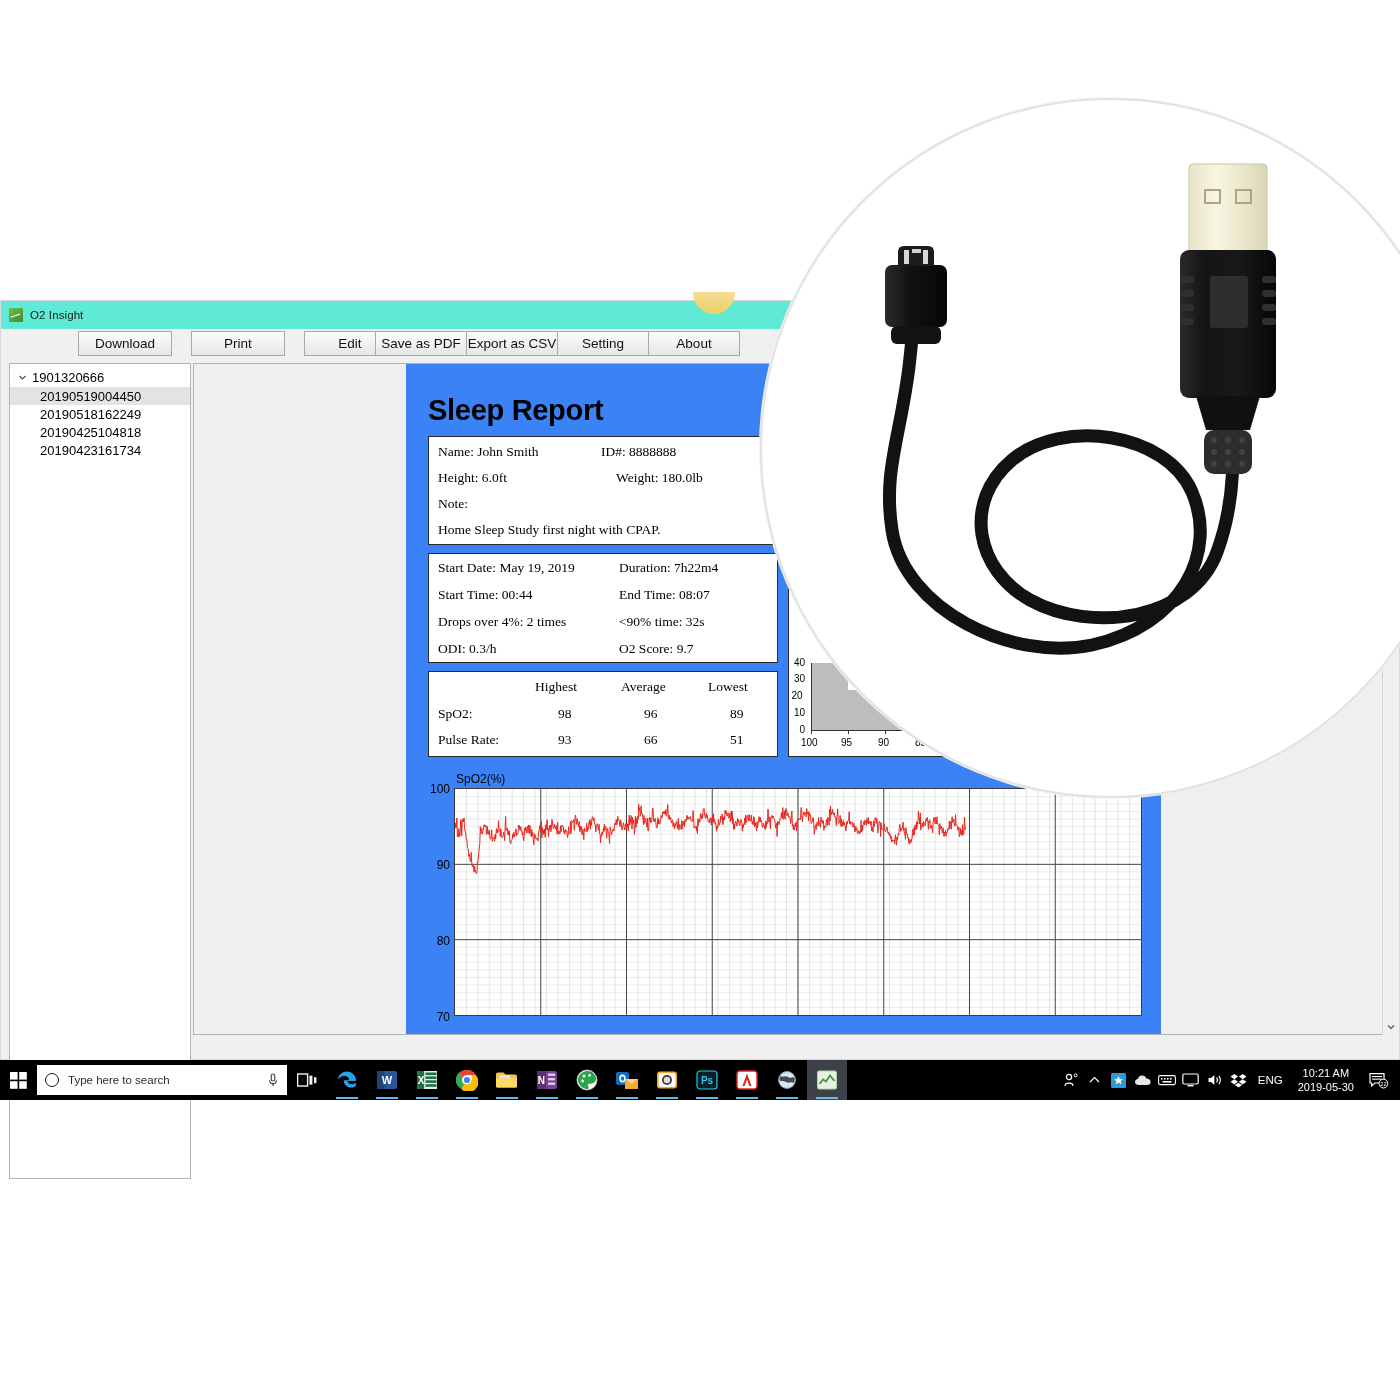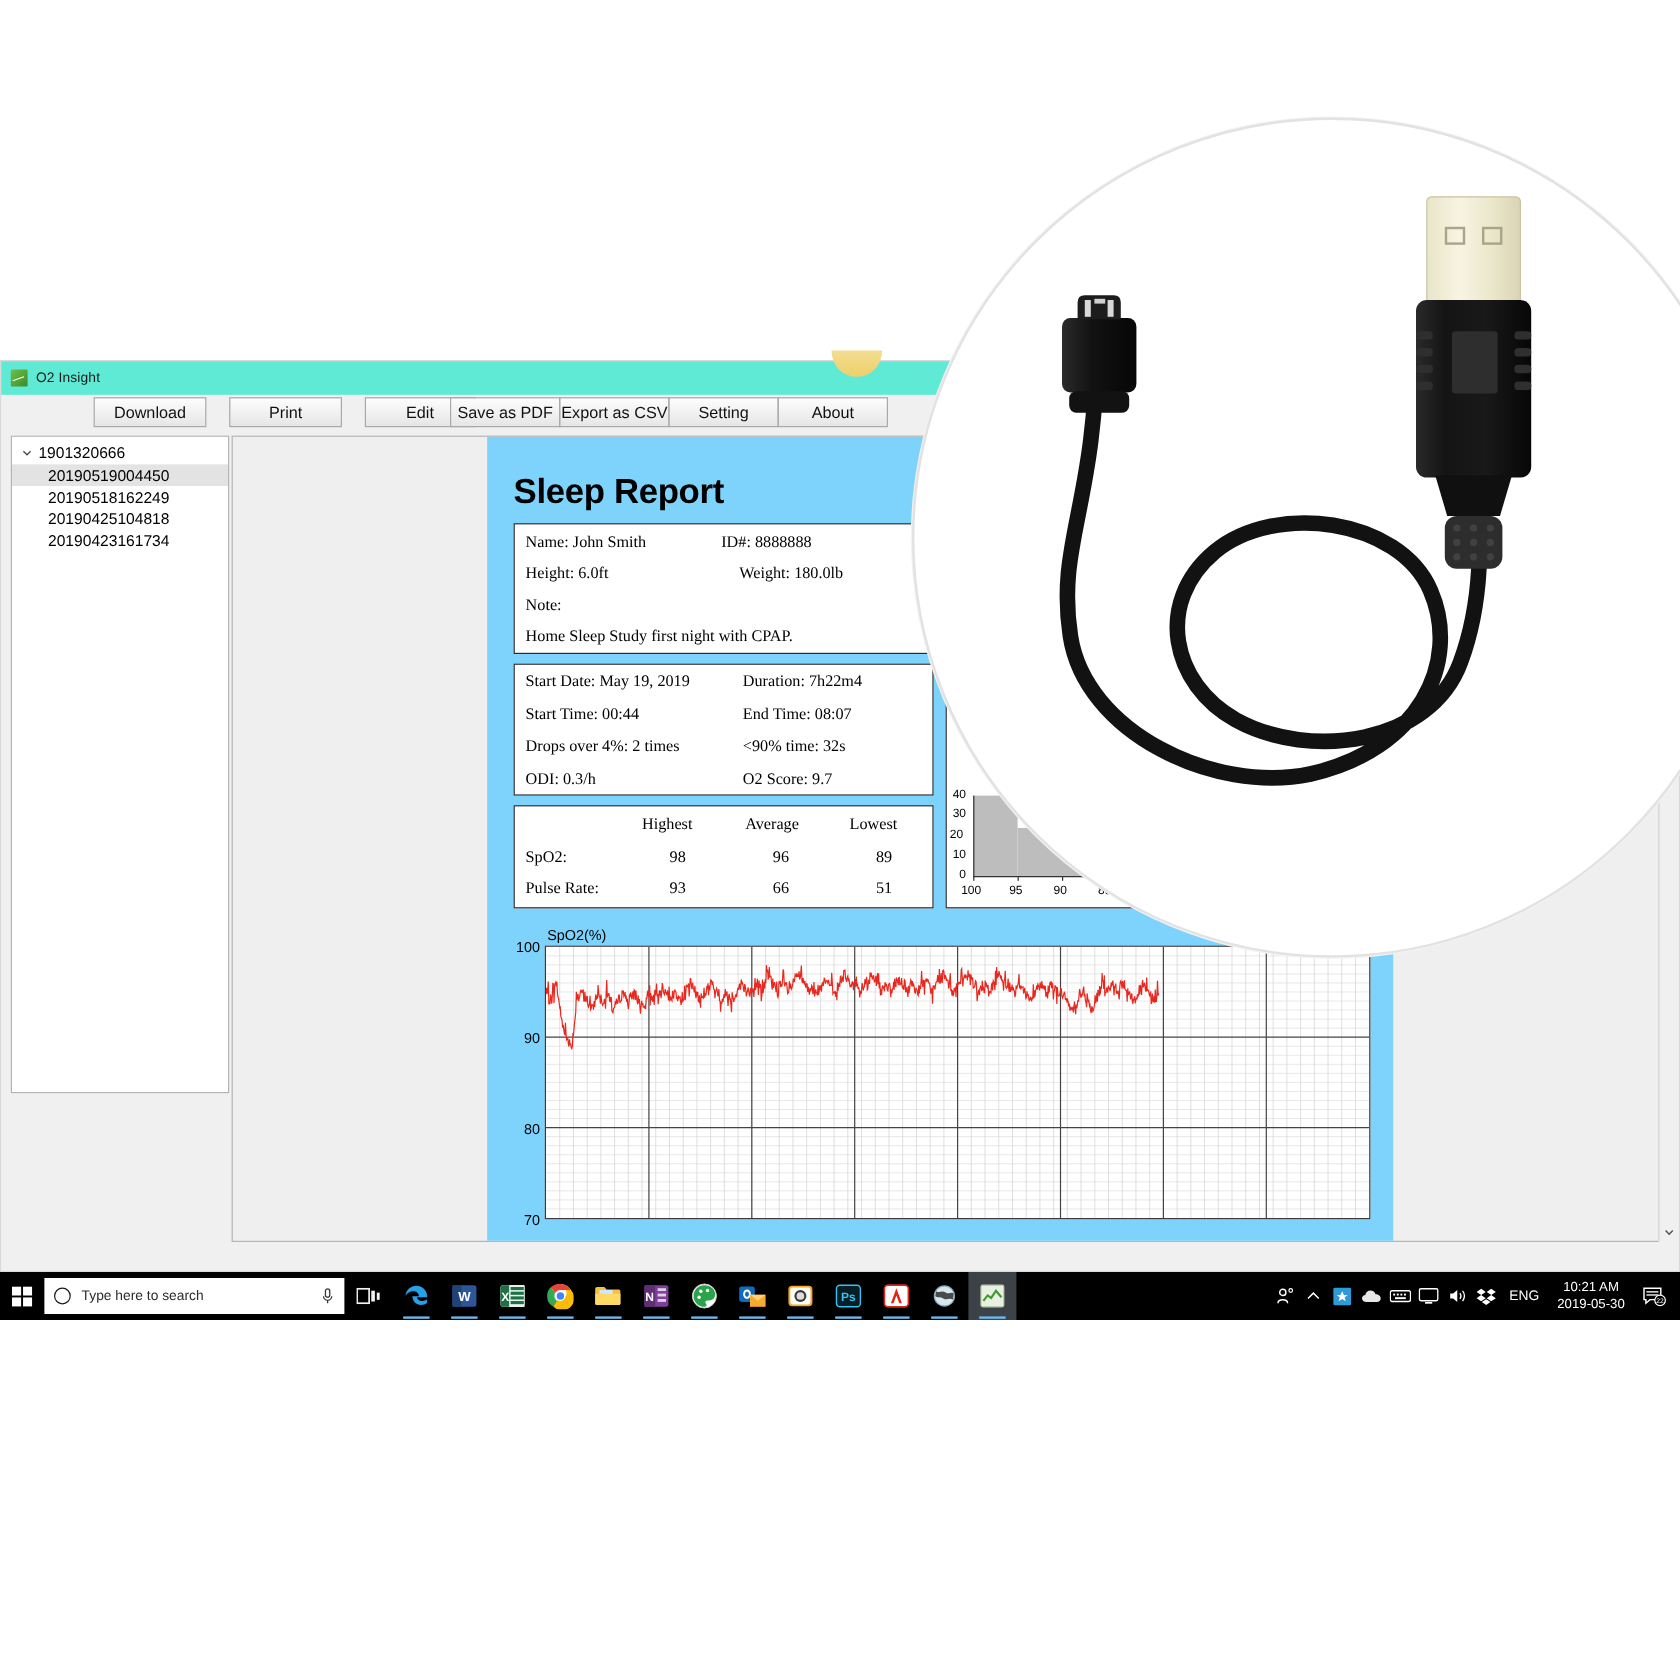--- a/index.html
+++ b/index.html
@@ -46,21 +46,21 @@
     position:absolute; top:0; height:25px;
     background:linear-gradient(#fdfdfd,#e6e6e6);
     border:1px solid #a9a9a9;
     font-size:13.5px; color:#111;
     display:flex;align-items:center;justify-content:center;
     font-family:"Liberation Sans", sans-serif;
   }
 
   
   #tree-panel{
-    position:absolute; left:8px; top:62px; width:182px; height:548px;
+    position:absolute; left:8px; top:62px; width:182px; height:816px;
     background:#ffffff; border:1px solid #b4b4b4;
     padding-top:4px;
     font-size:13px;
   }
   .tree-root{
     display:flex;align-items:center; height:19px; padding-left:6px; color:#000;
   }
   .tree-chev{
     width:13px;height:13px; display:flex;align-items:center;justify-content:center;
     font-size:10px; color:#4a4a4a; margin-right:3px;
@@ -71,21 +71,21 @@
   .tree-child.sel{ background:#e3e3e3; }
 
   
   #report-area{
     position:absolute; left:192px; top:62px; width:1190px; height:672px;
     background:#efefef; border:1px solid #b4b4b4;
     overflow:hidden;
   }
   #paper{
     position:absolute; left:212px; top:0px; width:755px; height:672px;
-    background:#7dd3fc;
+    background:#3b82f6;
   }
   #report-title{
     position:absolute; left:22px; top:30px;
     font-size:29px; font-weight:bold; color:#000; letter-spacing:-.3px;
   }
   .info-box{
     position:absolute; left:22px; border:1px solid #2b2b2b; background:#fff;font-family:Liberation Serif, serif;
   }
   #box-patient{ top:72px; width:350px; height:109px; }
   #box-study{ top:189px; width:350px; height:110px; }

